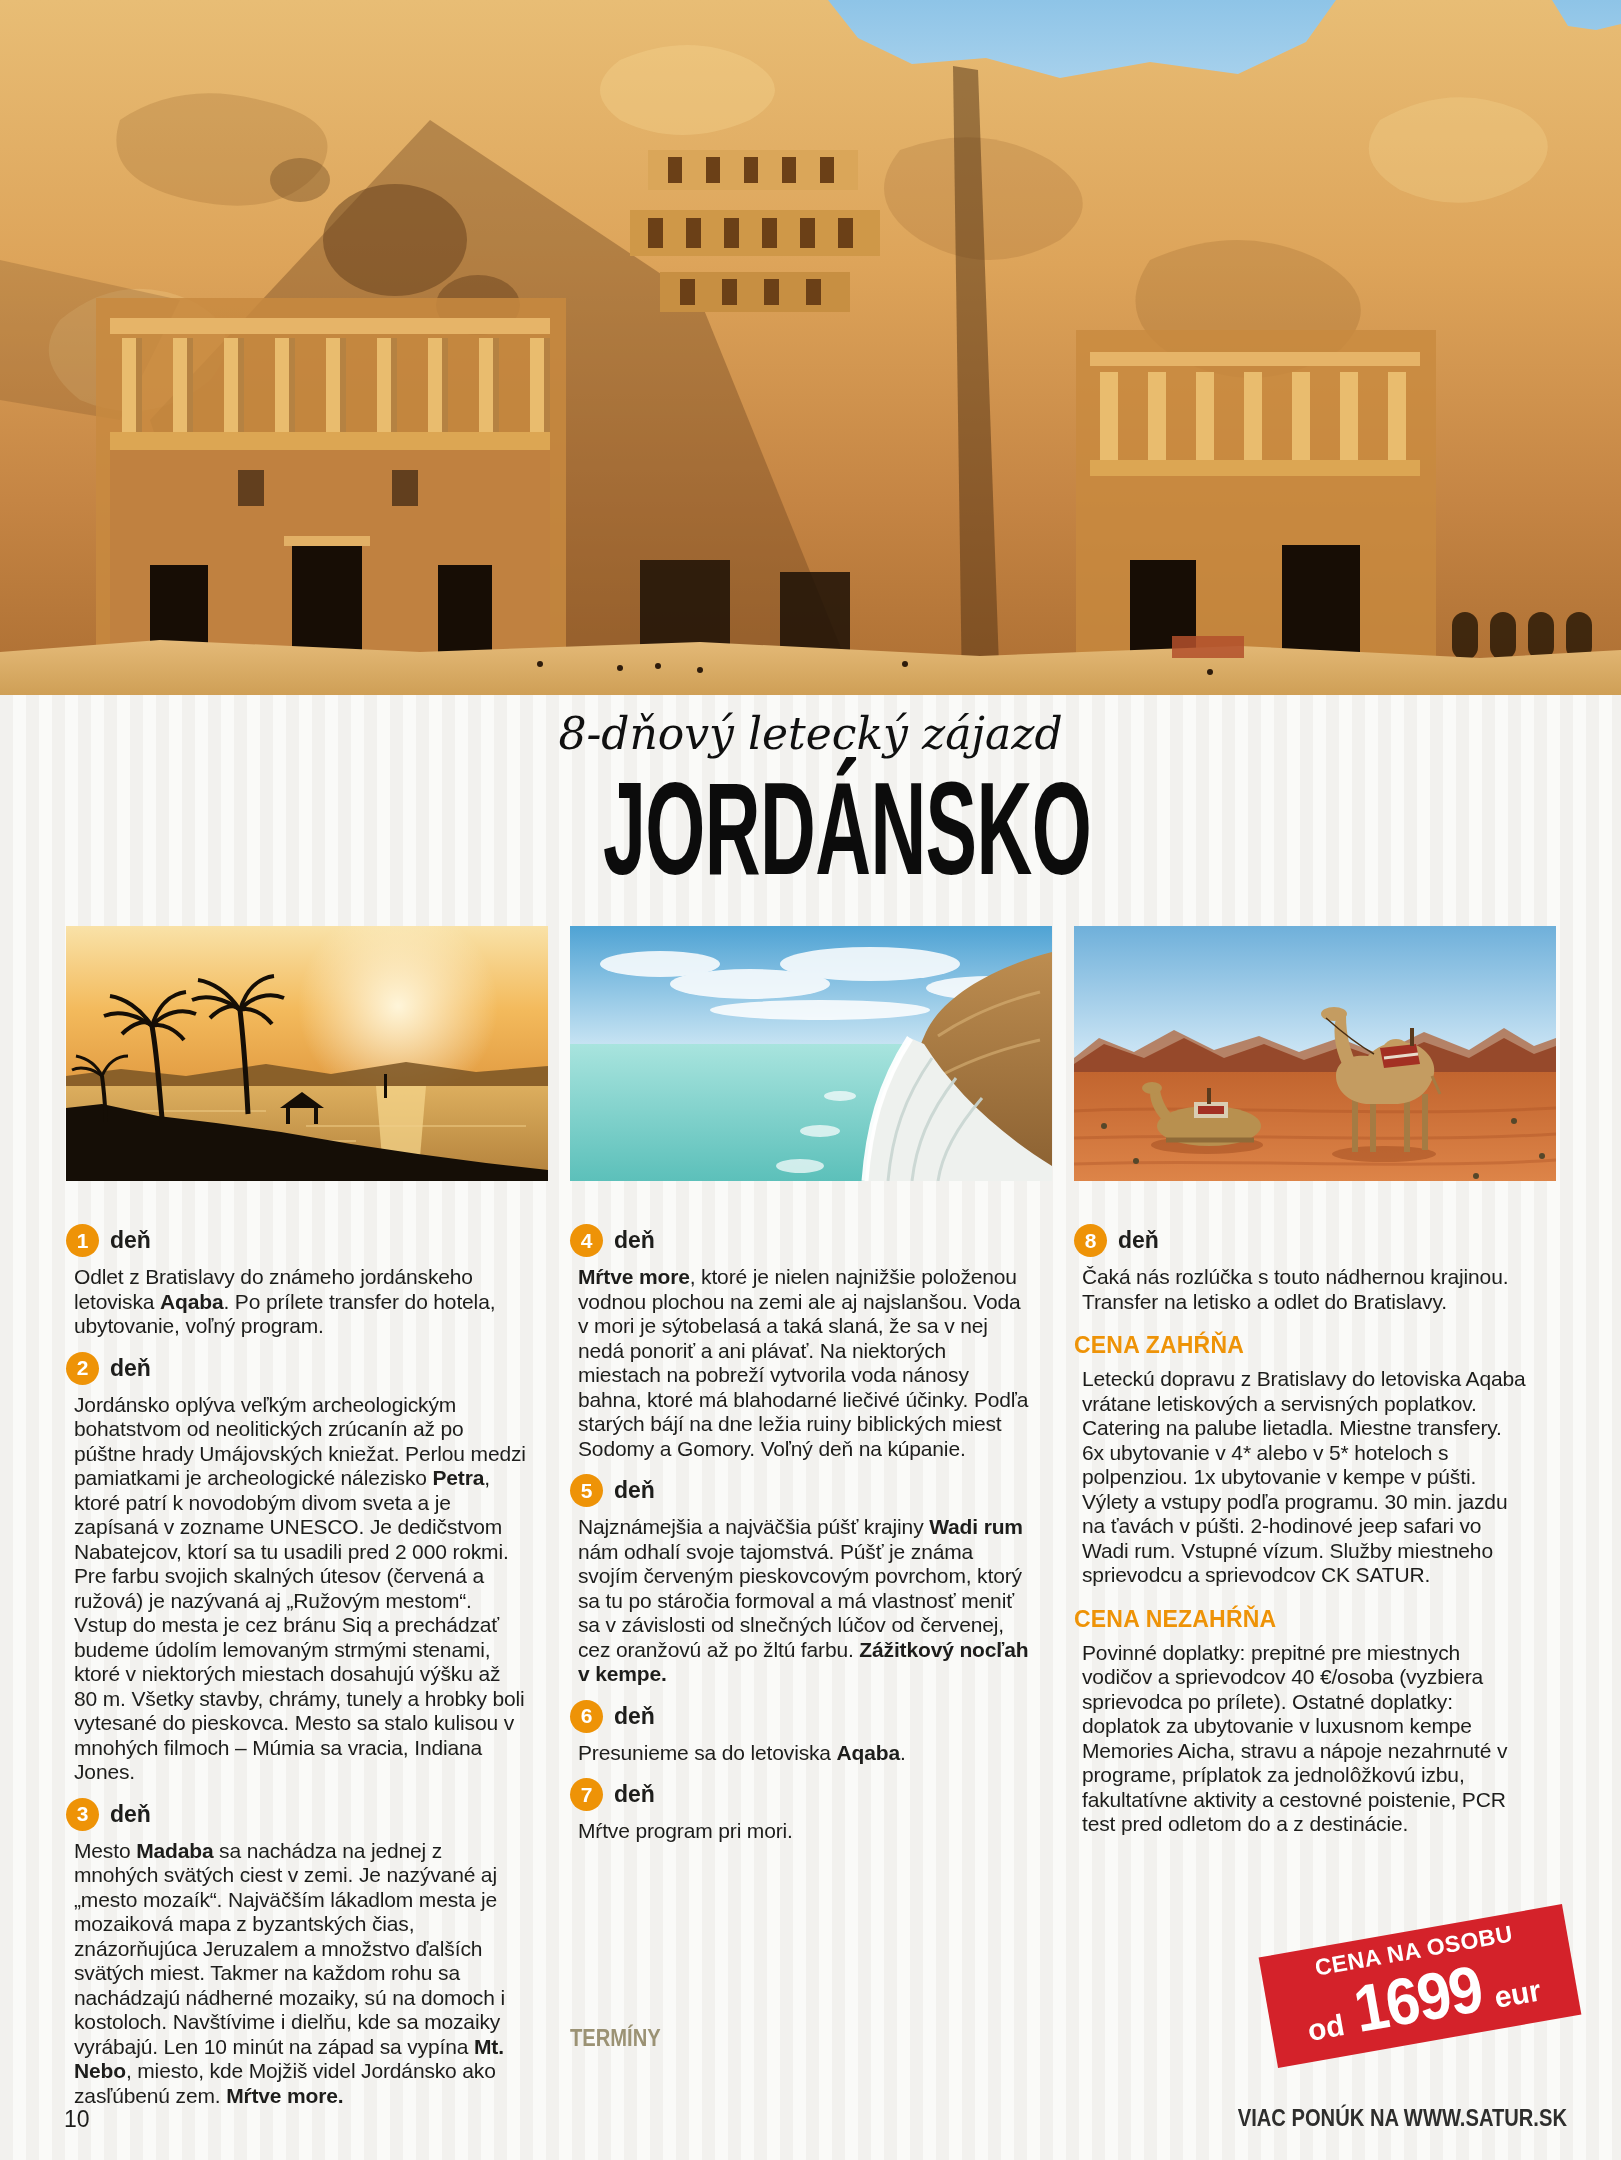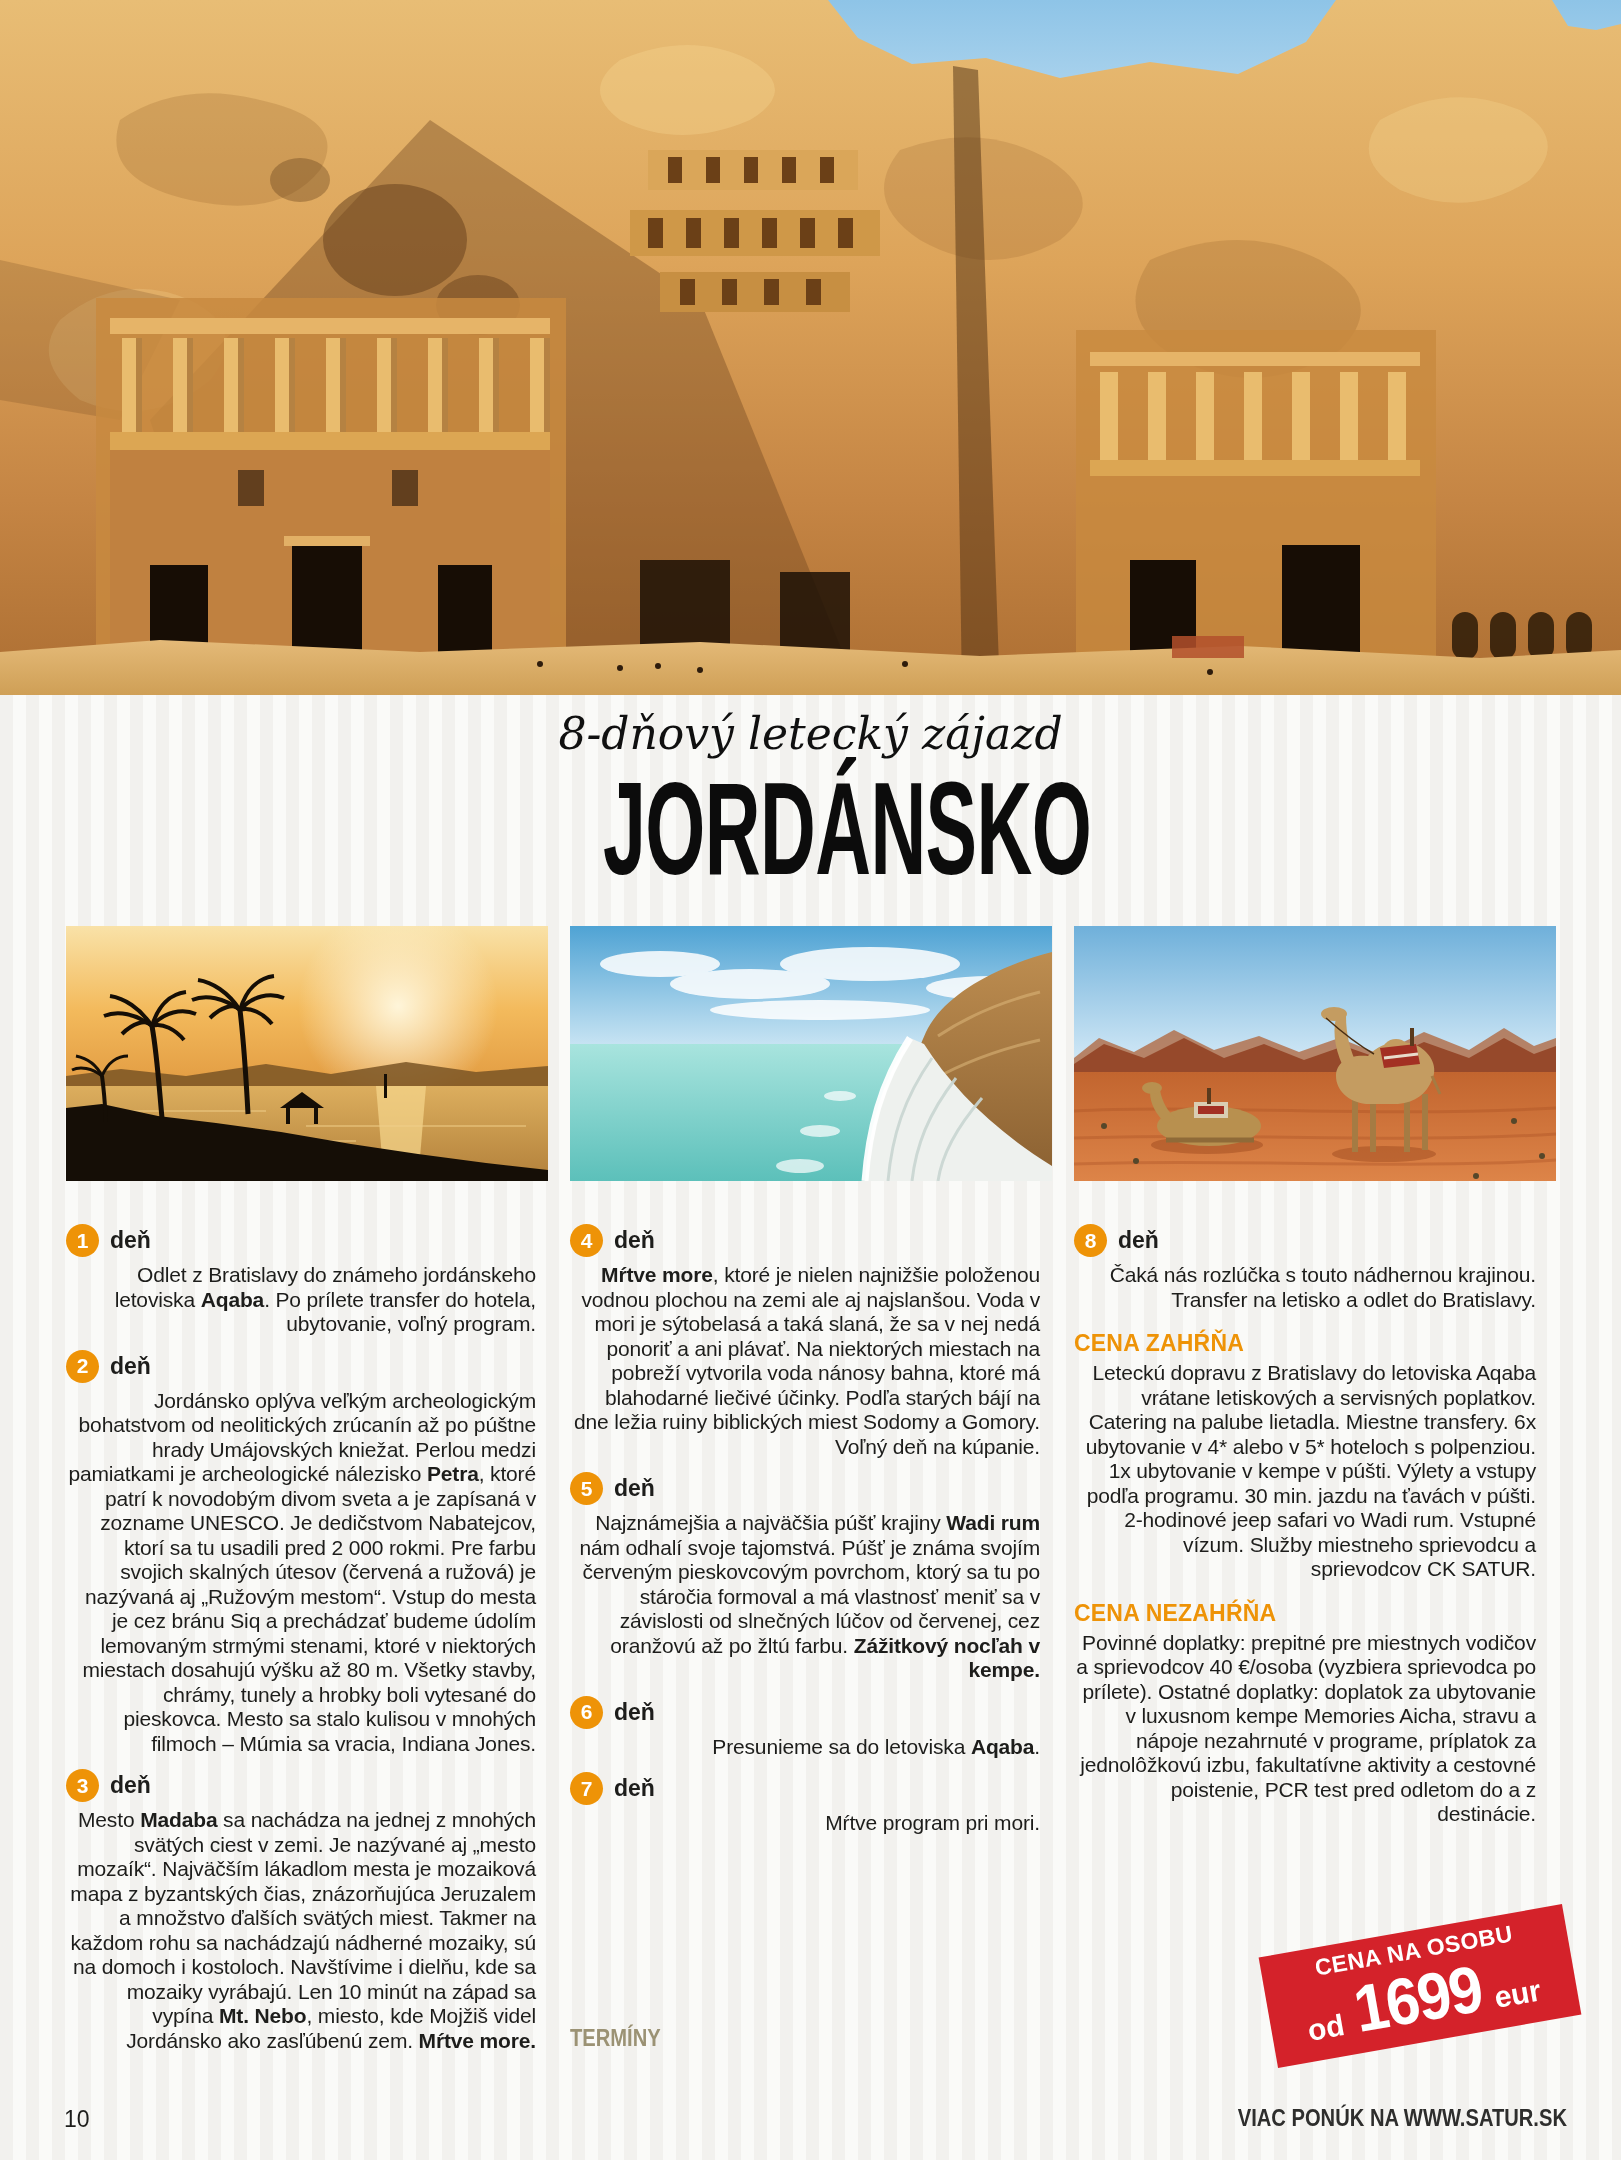--- a/index.html
+++ b/index.html
@@ -36,21 +36,21 @@
   .photo svg{display:block;width:100%;height:100%;}
   .photo-1{left:66px;} .photo-2{left:570px;} .photo-3{left:1074px;}
   
   .col{position:absolute;top:1224px;width:470px;}
   .col-1{left:66px;} .col-2{left:570px;} .col-3{left:1074px;width:462px;}
   .day{margin:0 0 13px 0;}
   .day-head{display:flex;align-items:center;gap:11px;margin:0 0 6px 0;}
   .day-num{width:33px;height:33px;border-radius:50%;background:var(--accent);
     color:#fff;font-weight:bold;font-size:21px;display:flex;align-items:center;justify-content:center;}
   .day-word{font-weight:bold;font-size:23px;color:#1d1d1b;}
-  .body-text{margin:0;font-size:21px;line-height:24.5px;letter-spacing:-0.15px;color:#1d1d1b;text-align:right;}
+  .body-text{margin:8px;font-size:21px;line-height:24.5px;letter-spacing:-0.15px;color:#1d1d1b;}
   .price-section{margin-top:18px;}
   .section-title{color:var(--accent);font-weight:bold;font-size:23px;margin:0 0 4px 0;letter-spacing:.2px;}
   
   .dates{position:absolute;left:570px;top:2024px;width:718px;}
   .dates-title{color:var(--olive);font-weight:bold;font-size:24px;margin-bottom:5px;}
   .cond{display:inline-block;transform:scaleX(.84);transform-origin:left center;white-space:nowrap;}
   .cond-r{display:inline-block;transform:scaleX(.84);transform-origin:right center;white-space:nowrap;}
   .dates-rows{border-top:2px solid #38302a;}
   .date-row{display:flex;justify-content:space-between;align-items:center;height:41px;
     border-bottom:2px solid #38302a;font-size:26px;font-weight:bold;color:#2a2420;}

